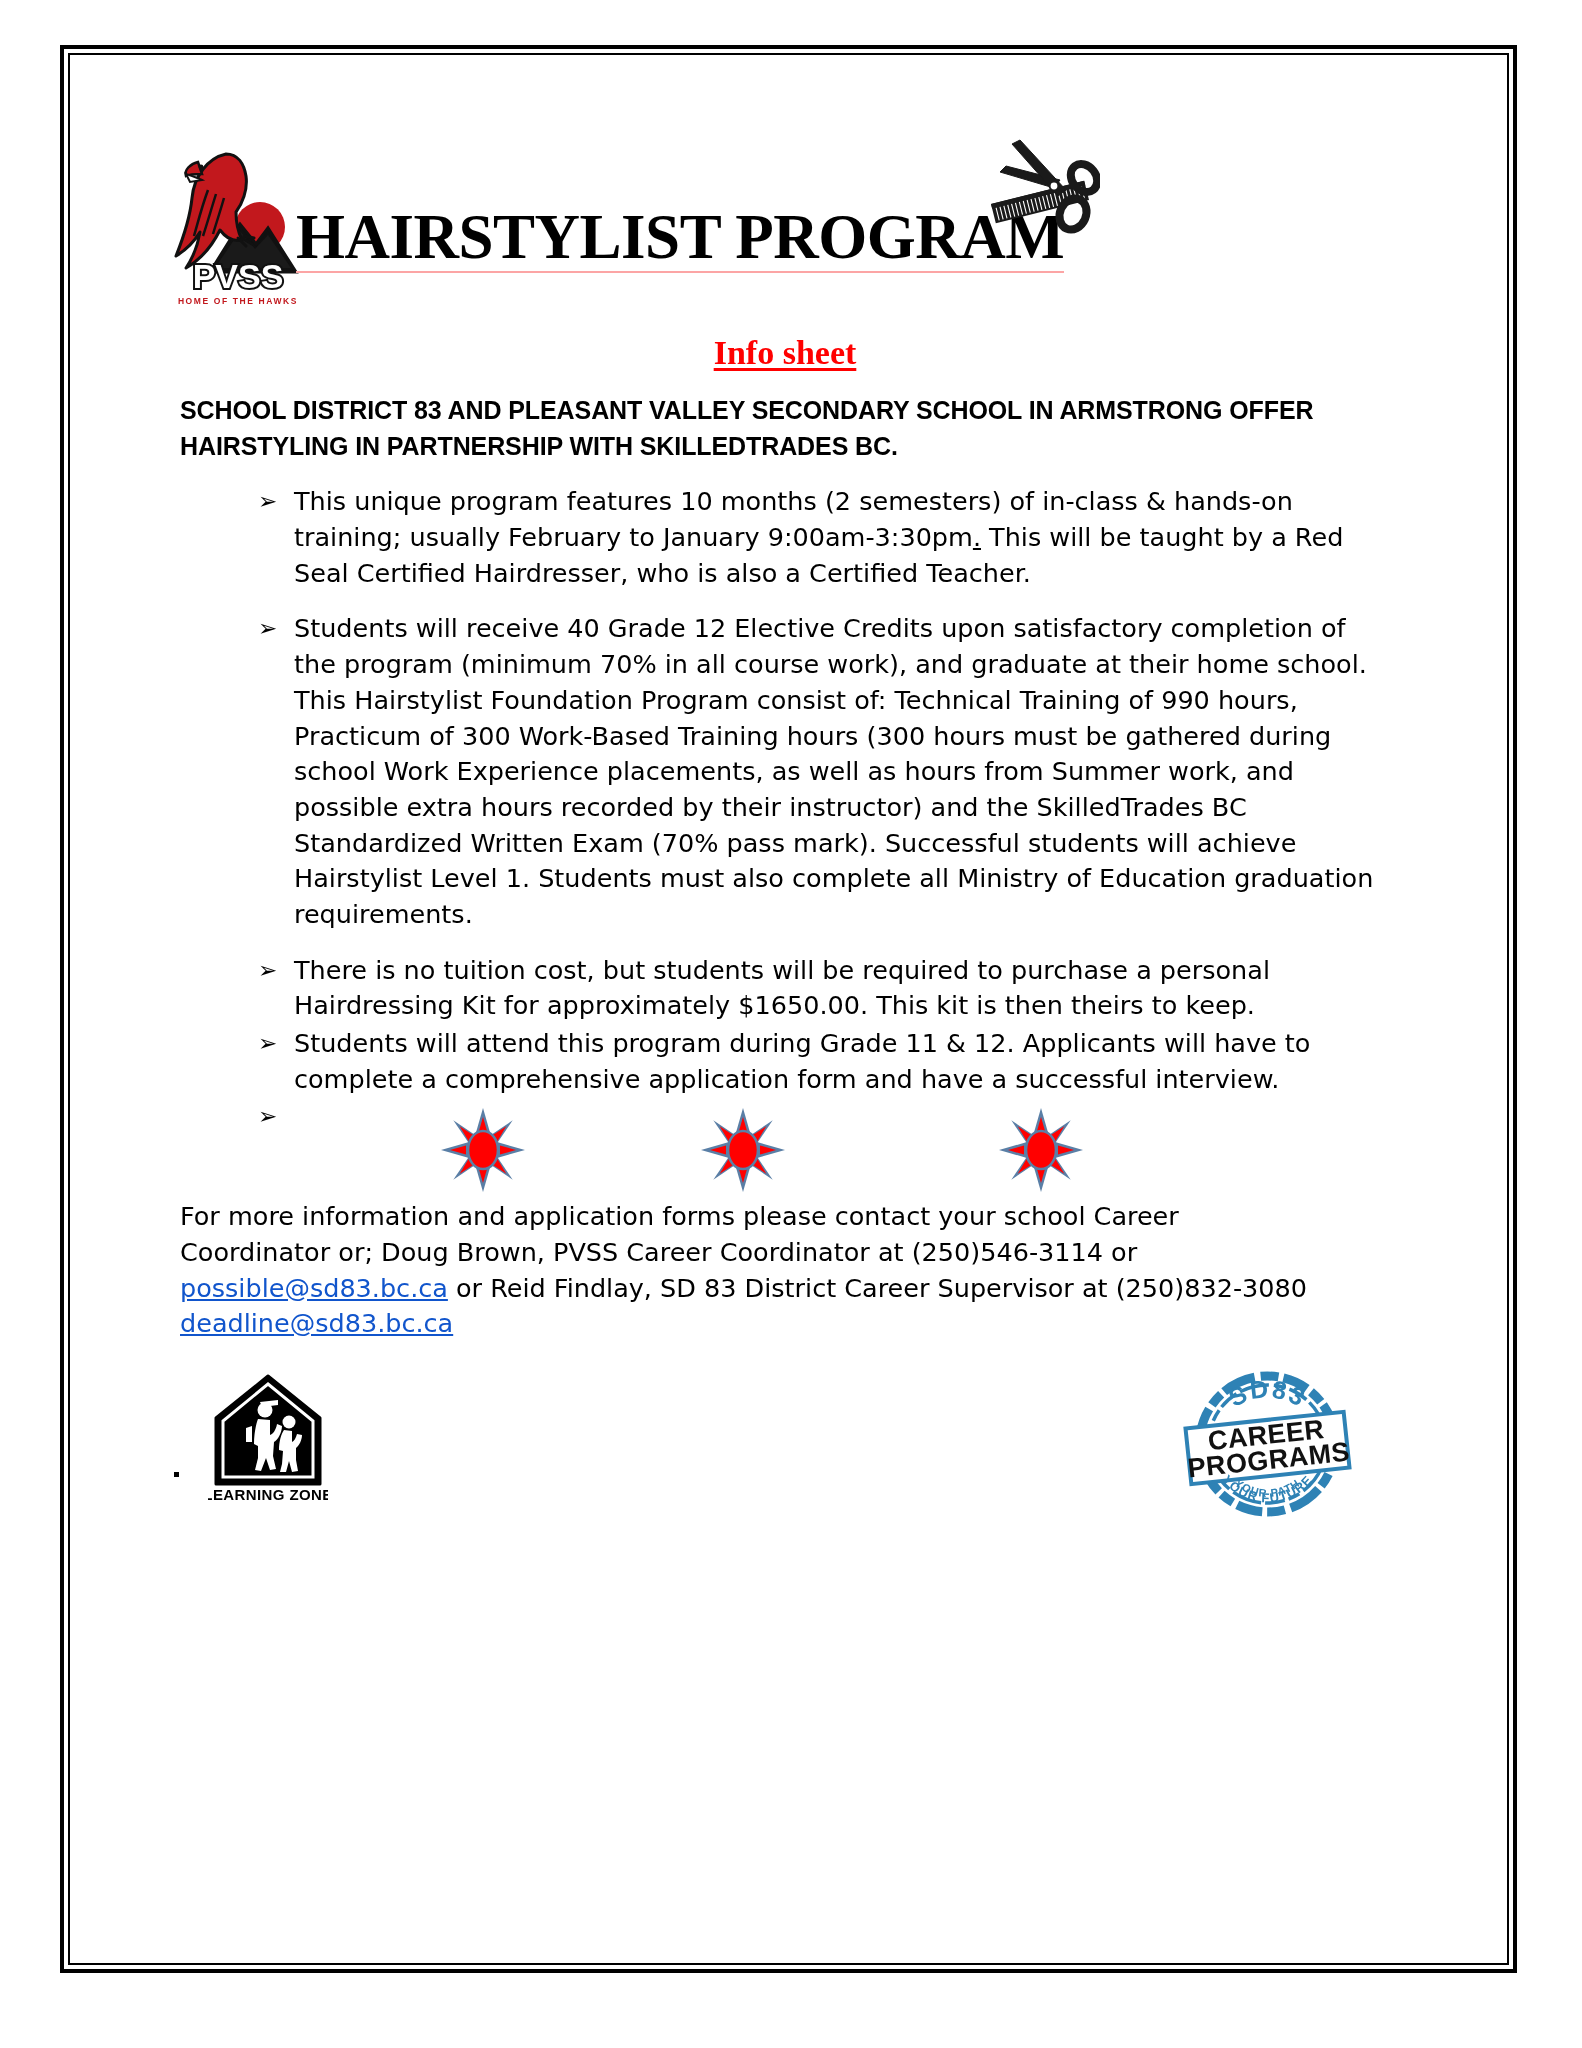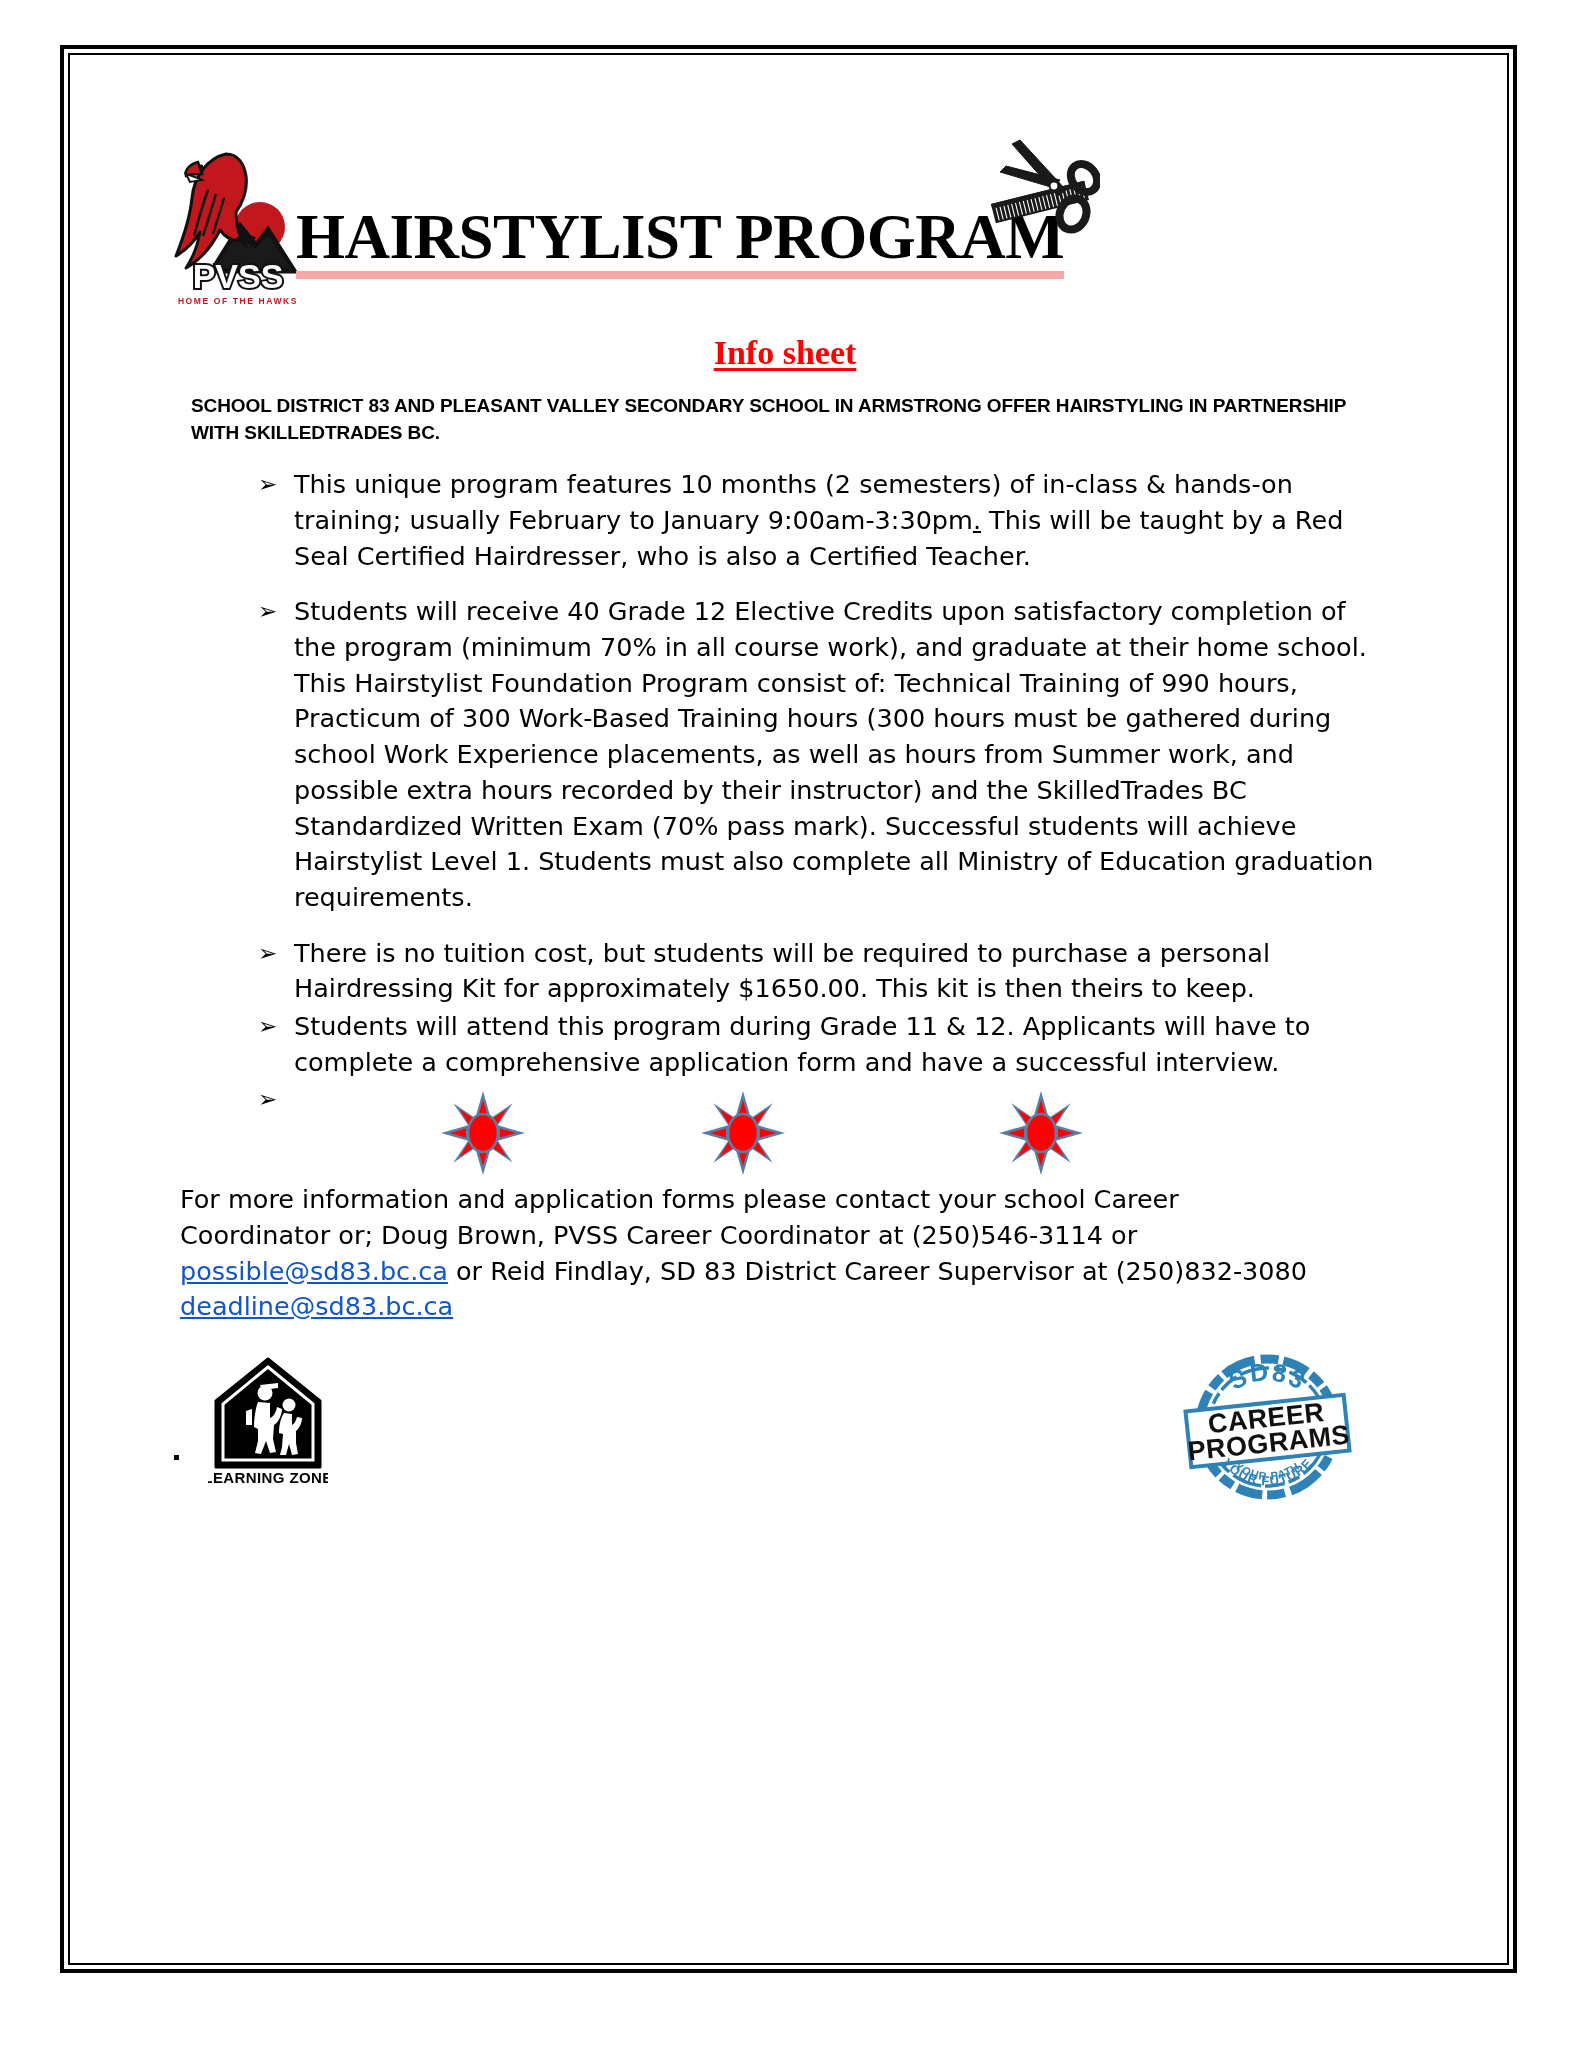--- a/index.html
+++ b/index.html
@@ -64,21 +64,21 @@
   .doc-title {
     position: absolute;
     left: 116px;
     top: 86px;
     font-family: "Liberation Serif", serif;
     font-weight: bold;
     font-size: 63px;
     letter-spacing: -0.5px;
     color: #000000;
     white-space: nowrap;
-    border-bottom: 8px solid #fca5a5;
+    border-bottom: 2px solid #fca5a5;
     padding-bottom: 2px;
     line-height: 1.0;
   }
   .scissors-logo {
     position: absolute;
     left: 800px;
     top: 10px;
     width: 120px;
     height: 110px;
   }
@@ -94,25 +94,25 @@
     text-underline-offset: 4px;
     margin: 24px 0 0 0;
     line-height: 1.1;
     text-align: center;
   }
 
   
   .intro {
     font-family: "Liberation Sans", sans-serif;
     font-weight: bold;
-    font-size: 19px;
+    font-size: 25px;
     color: #000000;
     line-height: 1.42;
     letter-spacing: -0.1px;
-    margin: 22px 0 0 11px;
+    margin: 22px 0 0 0;
     width: 1180px;
   }
 
   
   ul.bullets {
     list-style: none;
     margin: 20px 0 0 0;
     padding: 0 0 0 78px;
   }
   ul.bullets > li {

